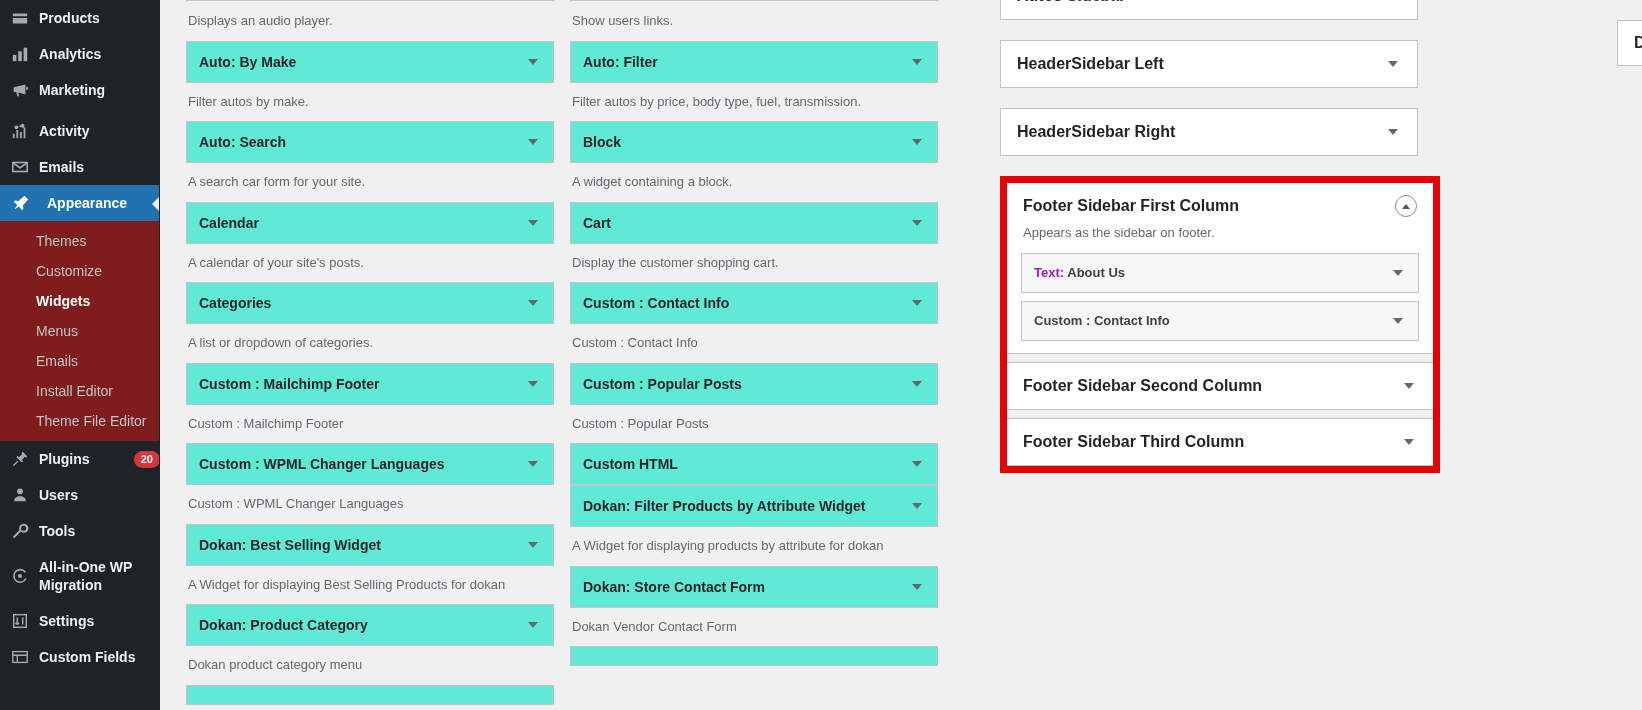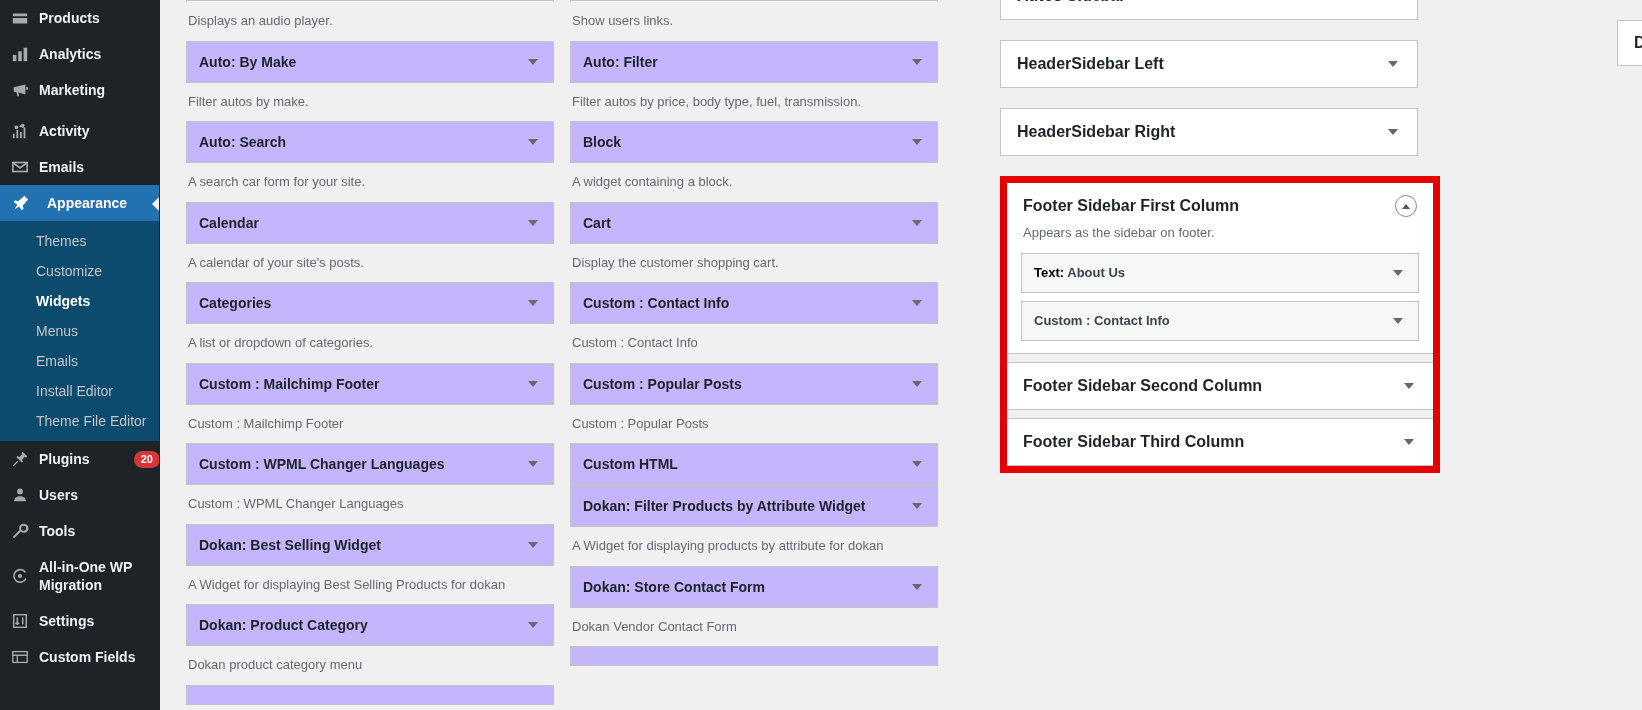--- a/index.html
+++ b/index.html
@@ -40,21 +40,21 @@
     background: #2271b1; color: #fff; gap: 8px;
   }
   .menu-top.current .ico { color: #fff; }
   .menu-top.current::after {
     content: ""; position: absolute; right: 0;
     border-style: solid; border-width: 8px 8px 8px 0;
     border-color: transparent #f0f0f1 transparent transparent;
     margin-top: 2px;
   }
   .arrow-wrap { position: relative; }
-  .submenu { background: #0c4a6e; padding: 5px 0 5px 0; }
+  .submenu { background: #7f1d1d; padding: 5px 0 5px 0; }
   .submenu a {
     display: block;
     padding: 6px 0 6px 36px;
     color: #c3c4c7; font-size: 14px;
     text-decoration: none;
     line-height: 18px;
     cursor: pointer;
   }
   .submenu a.current { color: #fff; font-weight: 700; }
   .sep { height: 5px; }
@@ -83,21 +83,21 @@
   }
   .avail-widgets {
     width: 790px; flex: 0 0 790px;
     padding: 0 0 0 26px;
     display: flex;
     gap: 16px;
   }
   .wcol { width: 368px; flex: 0 0 368px; }
 
   .widget {
-    background: #c4b5fd;
+    background: #5eead4;
     border: 1px solid #c3c4c7;
     margin-bottom: 0;
   }
   .widget-top {
     display: flex; align-items: center;
     padding: 0 12px;
     height: 40px;
     cursor: move;
   }
   .widget-title {
@@ -174,21 +174,21 @@
     height: 38px;
     cursor: move;
   }
   .inner-title {
     flex: 1;
     font-size: 13px;
     font-weight: 700;
     color: #3c434a;
     line-height: 18px;
   }
-  .inner-title .soft { color: #000000; font-weight: 700; }
+  .inner-title .soft { color: #a21caf; font-weight: 700; }
 
   .circle-toggle {
     width: 22px; height: 22px;
     border-radius: 50%;
     border: 1px solid #8c8f94;
     background: #fff;
     display: flex; align-items: center; justify-content: center;
     cursor: pointer;
     flex: 0 0 22px;
   }

